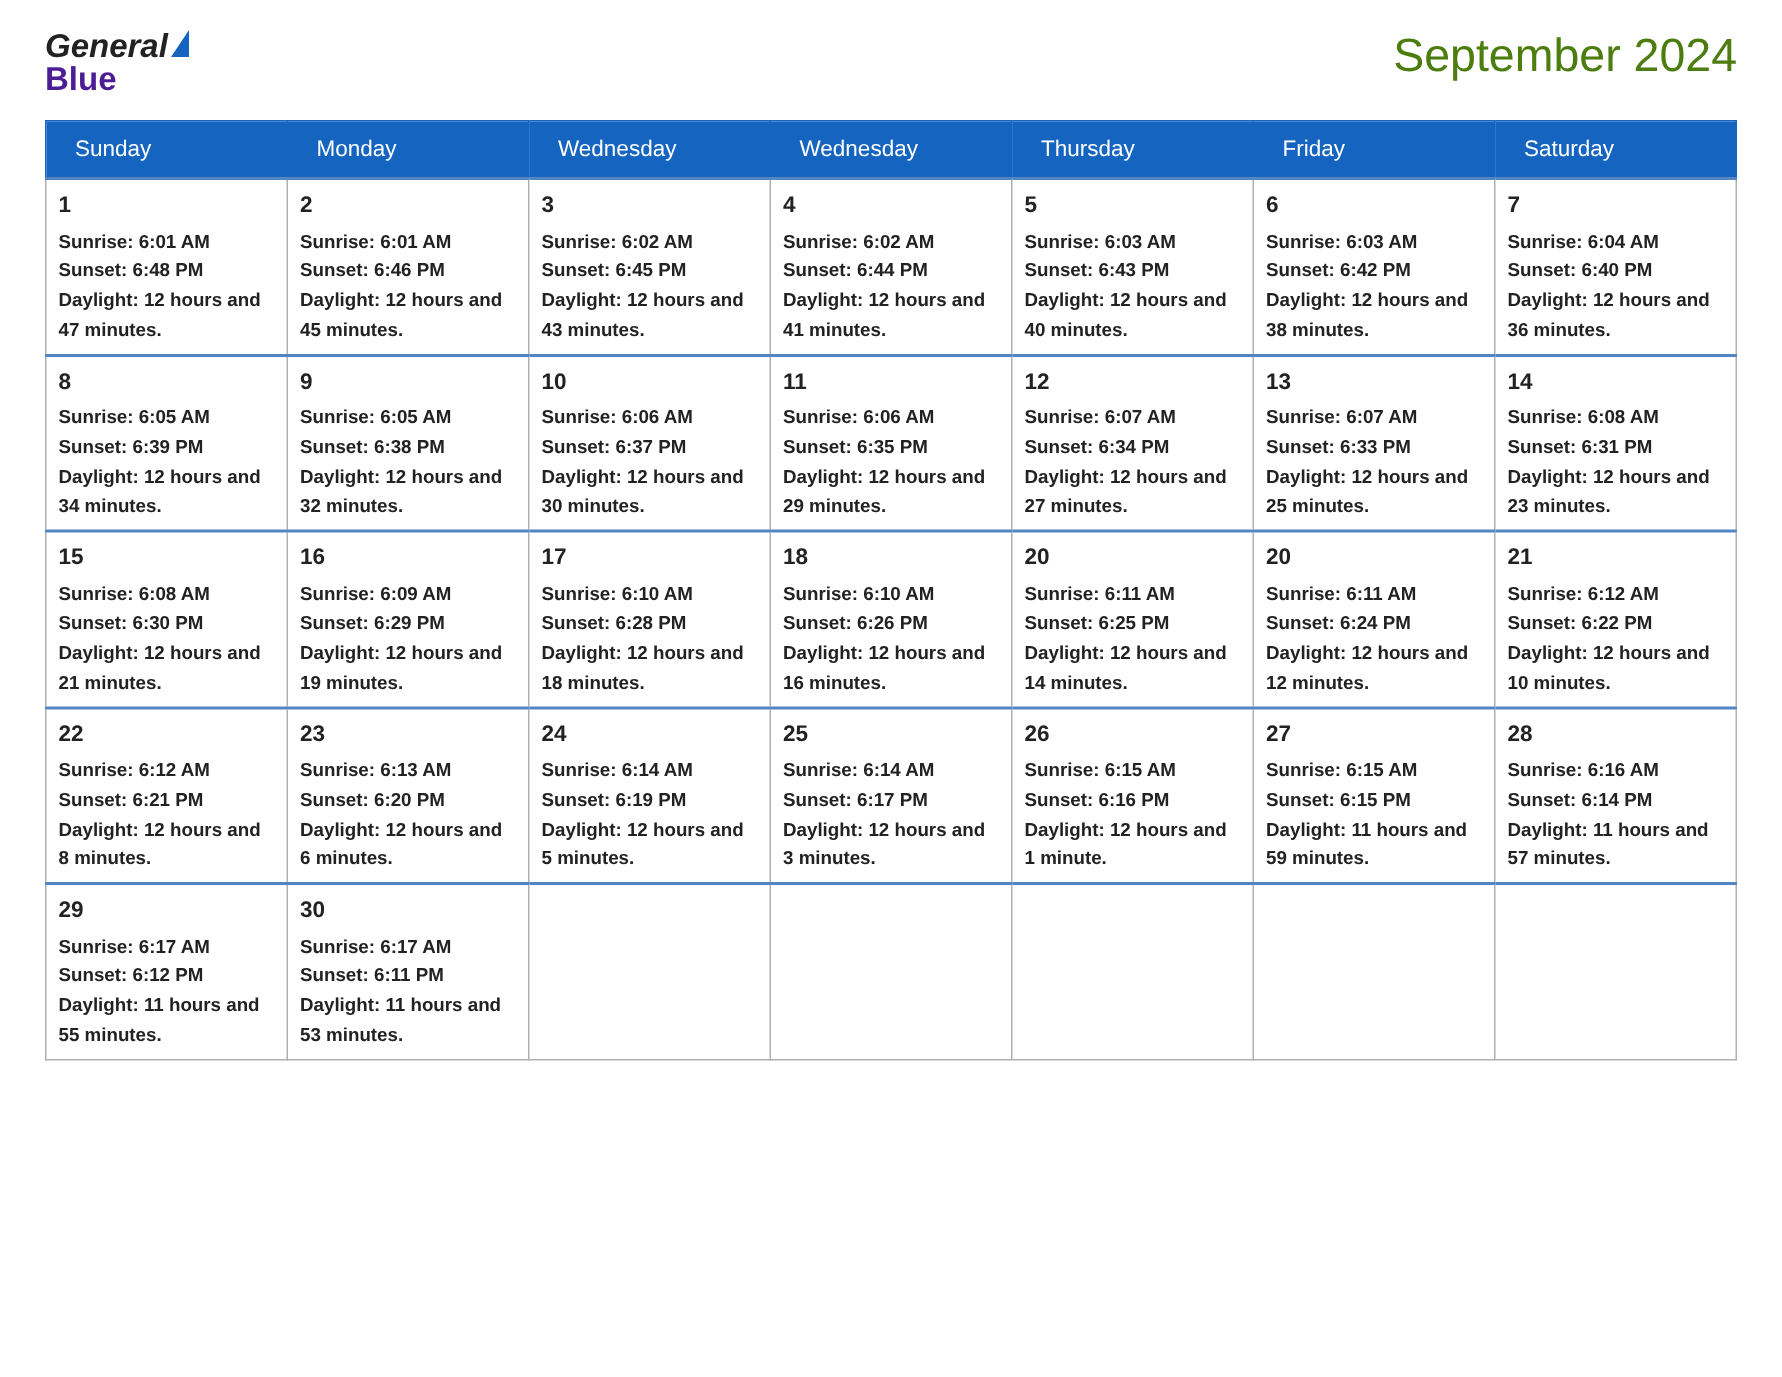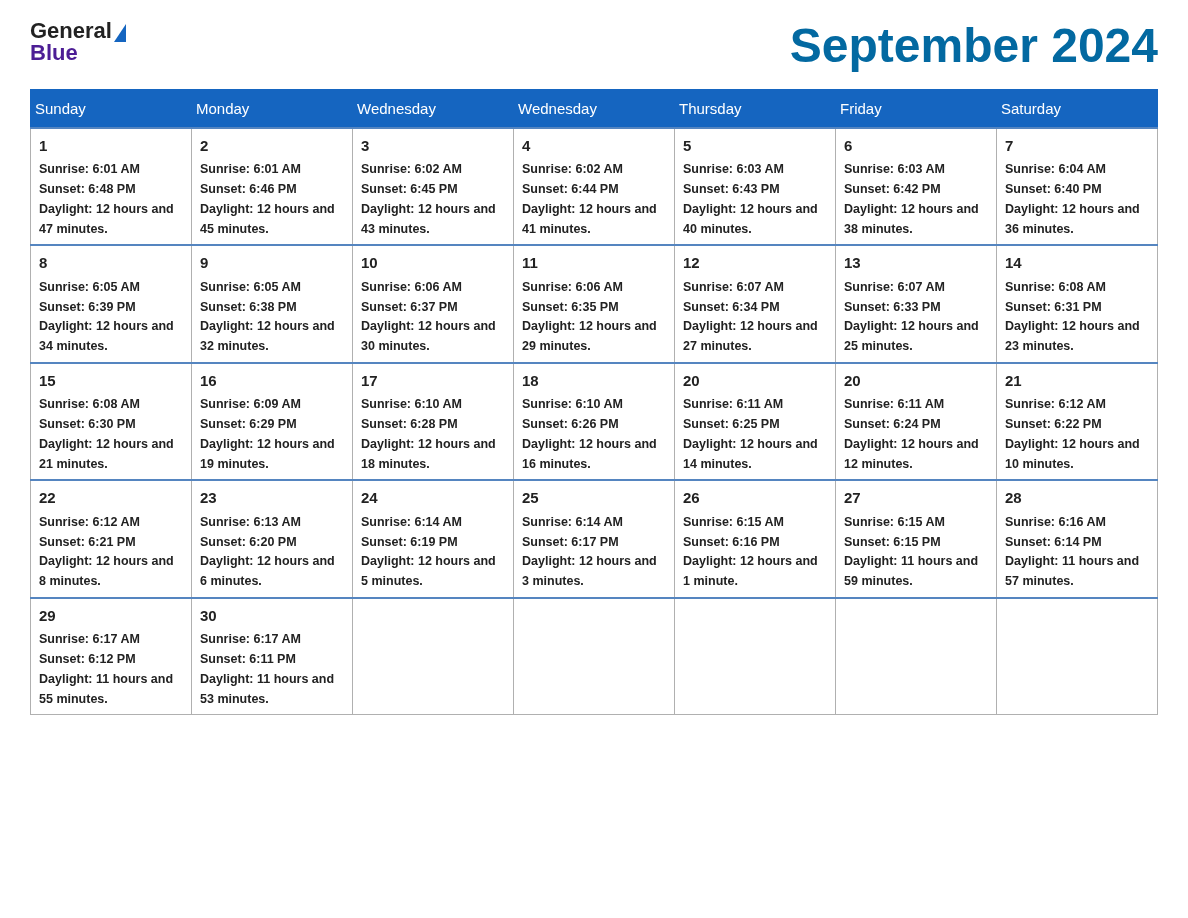--- a/index.html
+++ b/index.html
@@ -31,45 +31,46 @@
       height: 0;
       border-left: 12px solid transparent;
       border-right: 0px solid transparent;
       border-bottom: 18px solid #1565c0;
       display: inline-block;
       margin-left: 2px;
       vertical-align: middle;
     }
     .logo-line {
       display: flex;
-      align-items: flex-end;
+      align-items: flex-start;
+      font-style: italic;
     }
     .title-block {
       text-align: right;
     }
     .title-block h1 {
-      font-size: 48px;
-      font-weight: bold;
-      color: #0369a1;
+      font-size: 31px;
+      font-weight: normal;
+      color: #4d7c0f;
       line-height: 1.1;
     }
     .title-block h2 {
       font-size: 22px;
       font-weight: normal;
       color: #222;
     }
     table {
       width: 100%;
       border-collapse: collapse;
       table-layout: fixed;
     }
     thead tr th {
       background-color: #1565c0;
       color: #fff;
-      padding: 10px 4px;
+      padding: 10px 19px;
       text-align: left;
       font-size: 15px;
       font-weight: normal;
       border: 1px solid #1565c0;
     }
     tbody tr td {
       border: 1px solid #b0b0b0;
       padding: 6px 8px;
       vertical-align: top;
       font-size: 13px;

